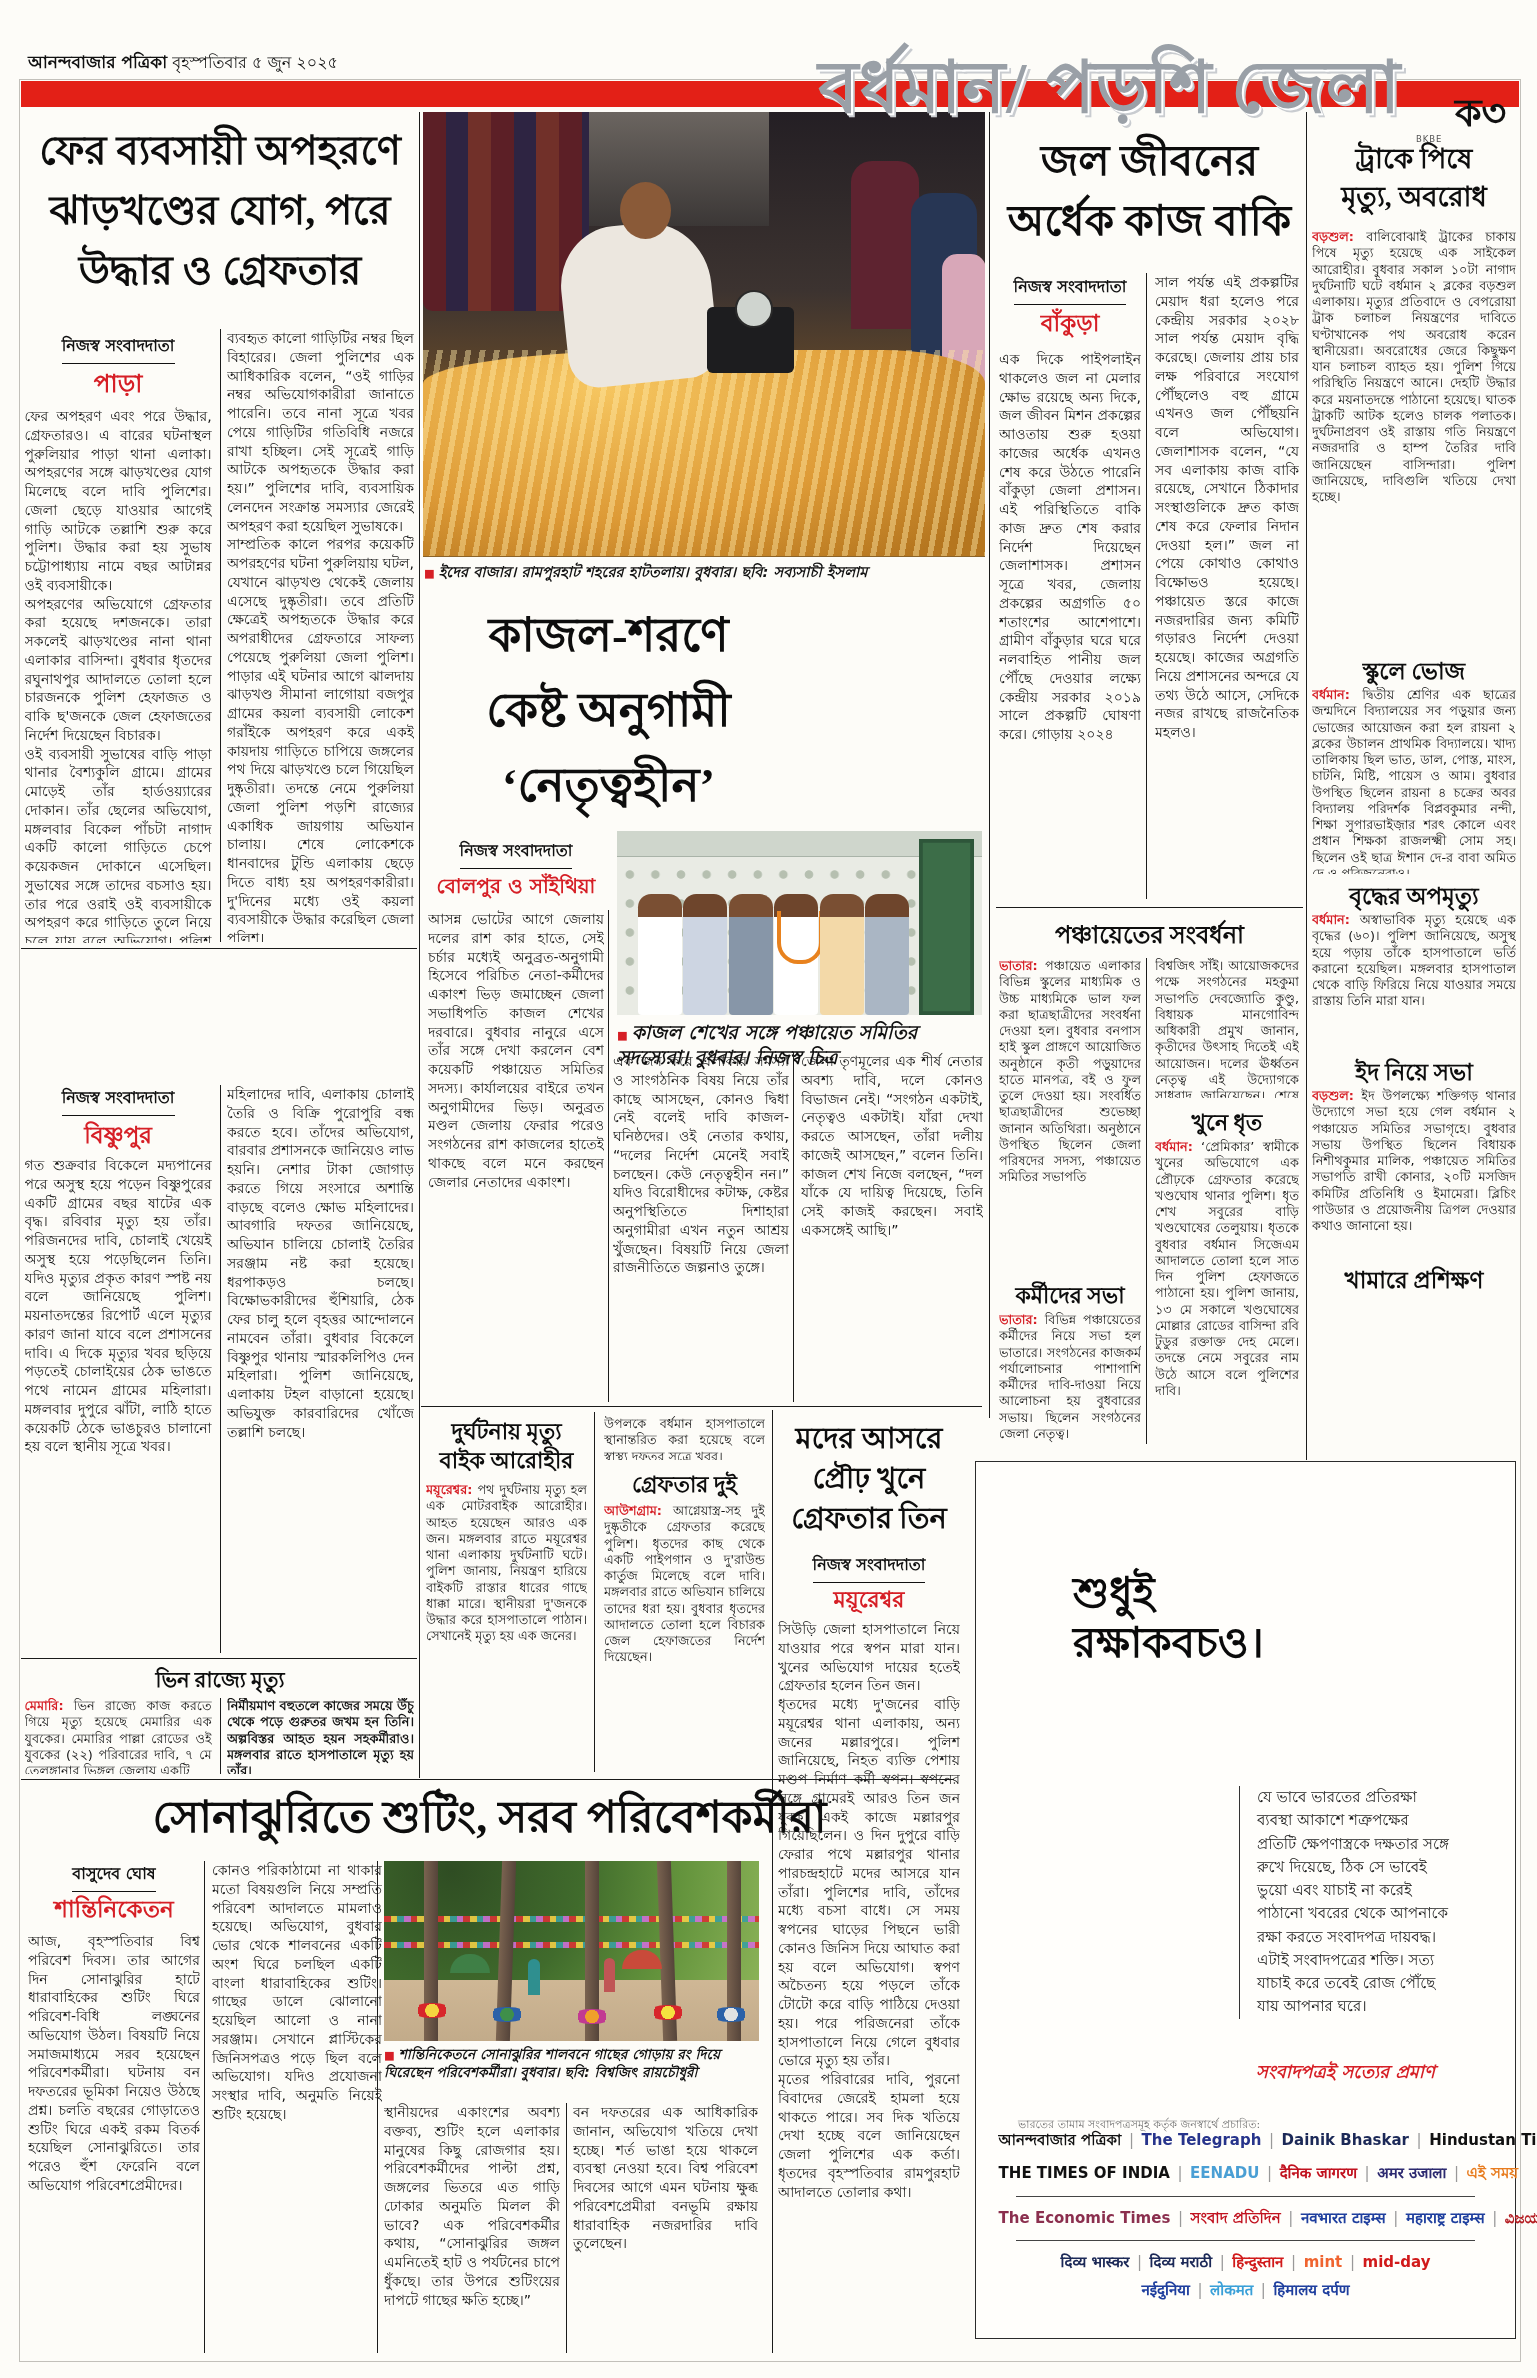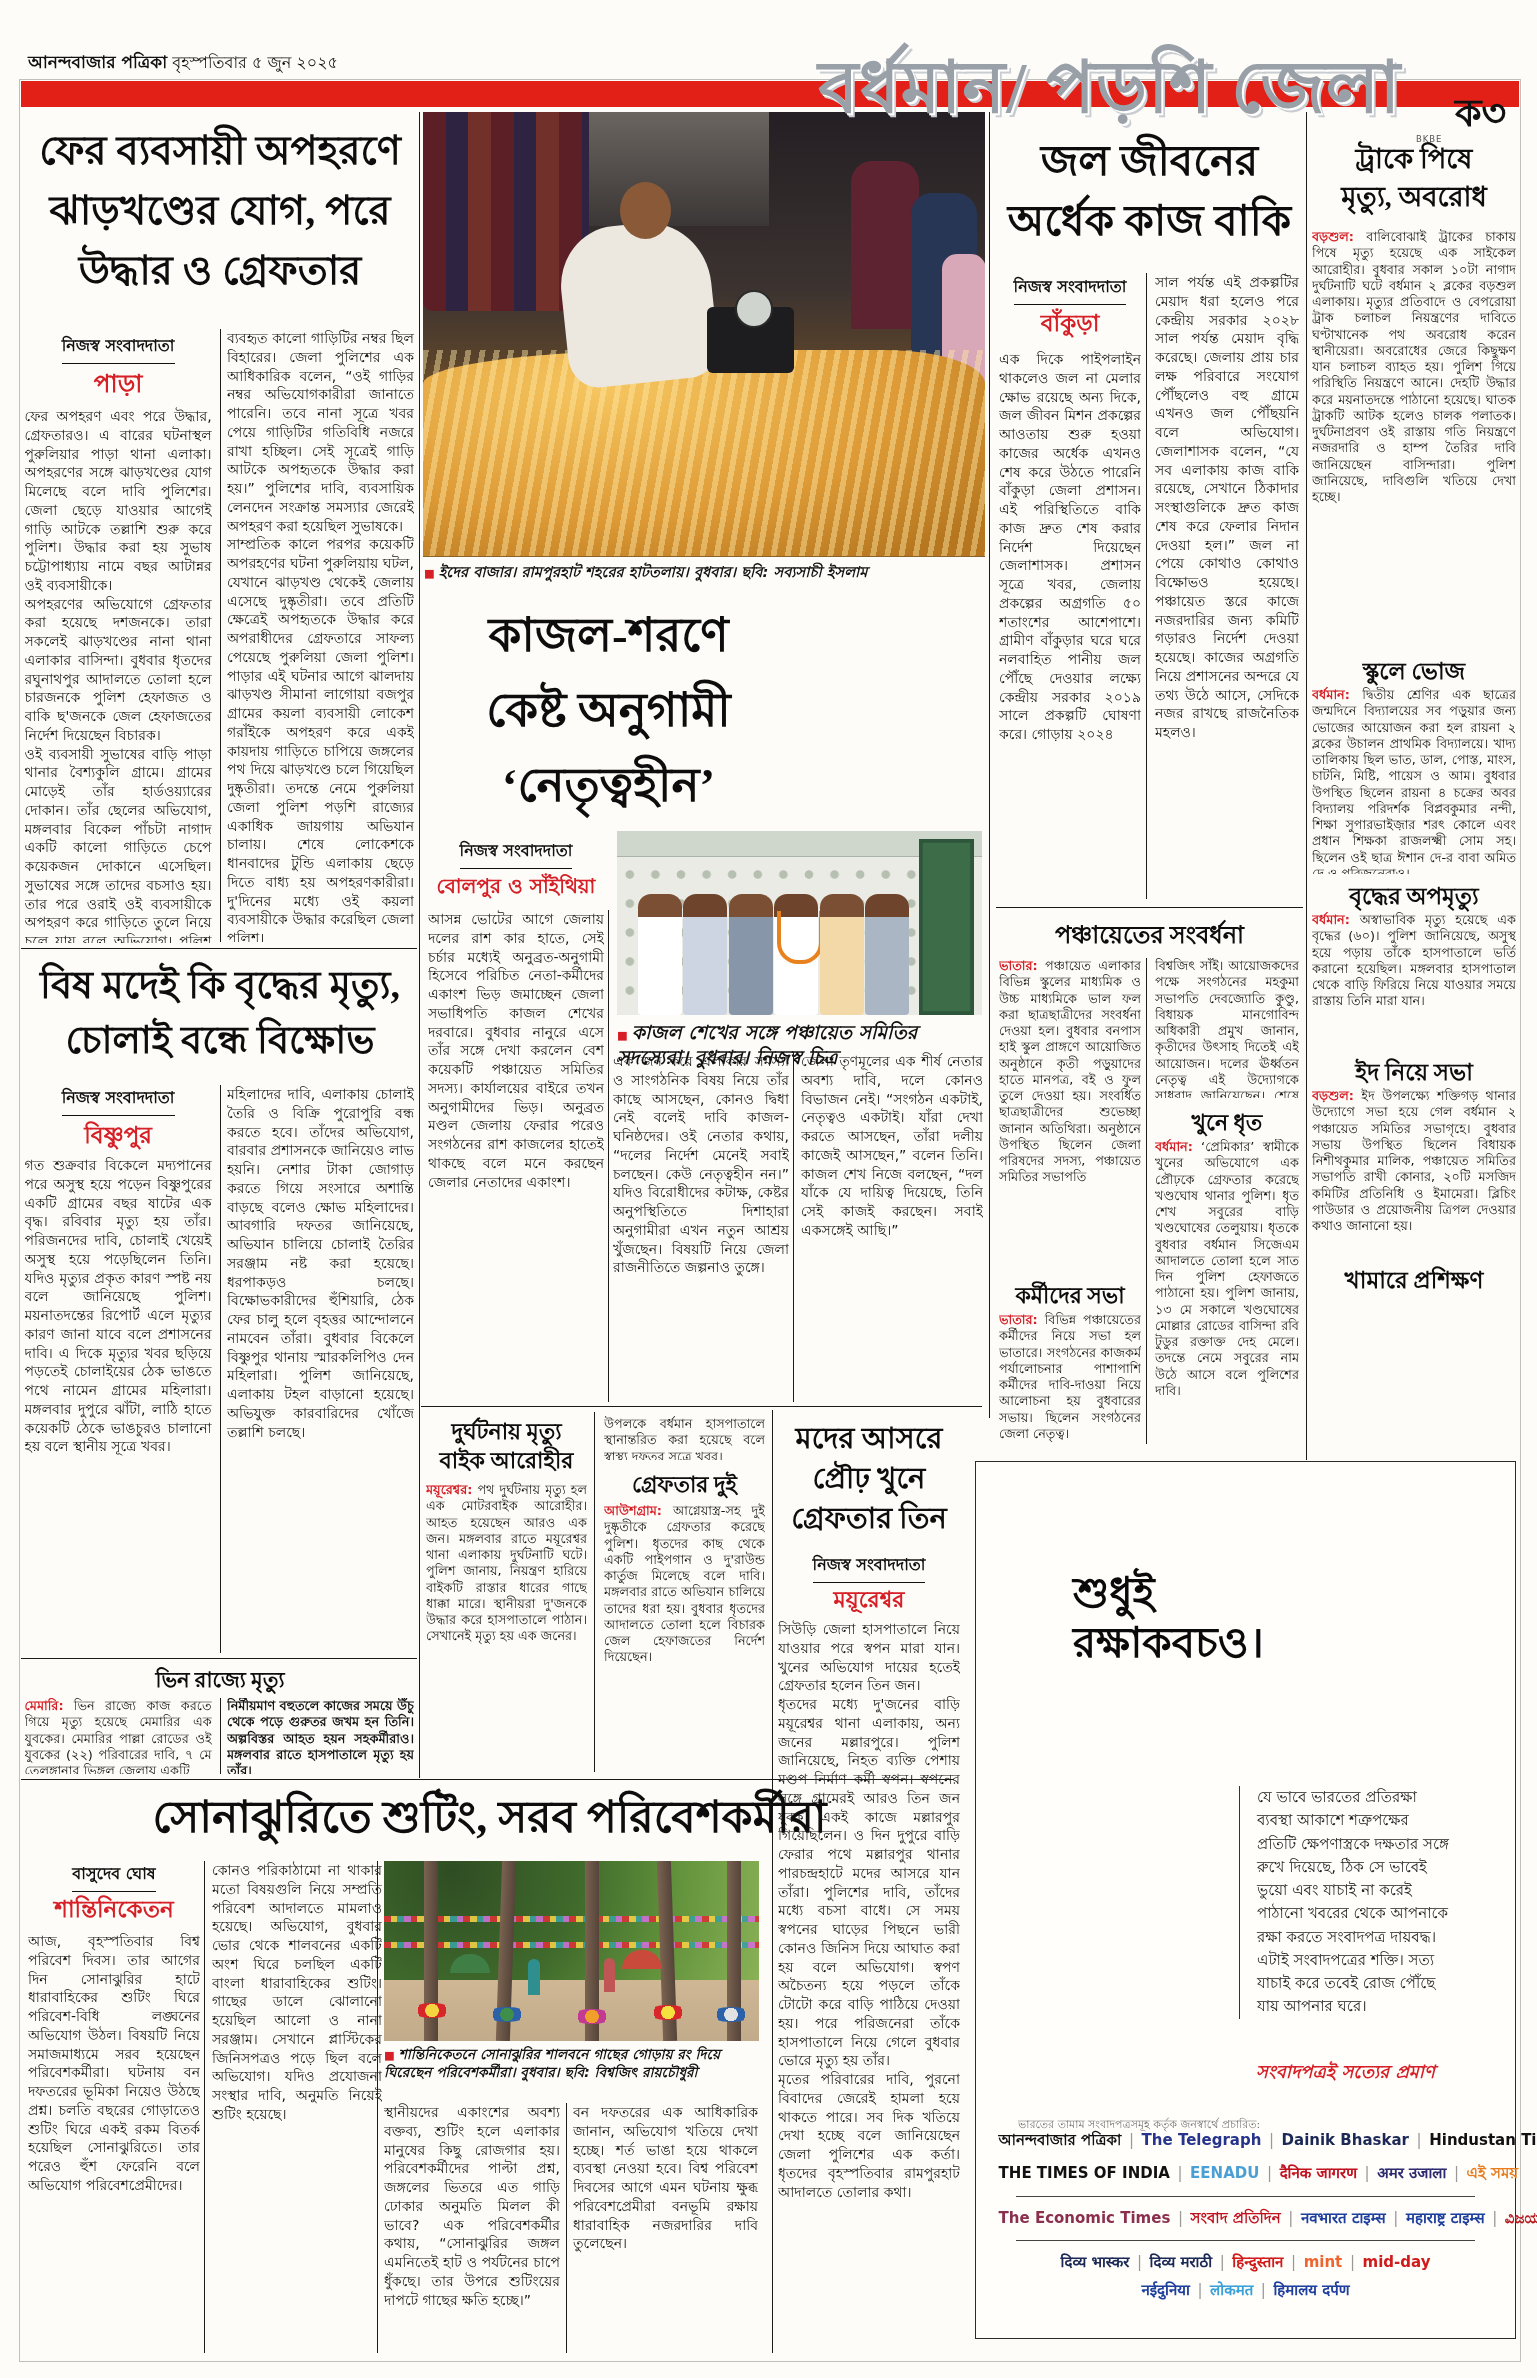--- a/index.html
+++ b/index.html
@@ -85,21 +85,20 @@
   <div class="abs byline" style="left:24.6px;top:333px;width:187px;"><span>নিজস্ব সংবাদদাতা</span></div>
   <div class="abs dateline" style="left:24.6px;top:365px;width:187px;font-size:24.6px;">পাড়া</div>
   <div class="abs bodycol" style="left:24.6px;top:407px;width:187px;height:536px;">ফের অপহরণ এবং পরে উদ্ধার, গ্রেফতারও। এ বারের ঘটনাস্থল পুরুলিয়ার পাড়া থানা এলাকা। অপহরণের সঙ্গে ঝাড়খণ্ডের যোগ মিলেছে বলে দাবি পুলিশের। জেলা ছেড়ে যাওয়ার আগেই গাড়ি আটকে তল্লাশি শুরু করে পুলিশ। উদ্ধার করা হয় সুভাষ চট্টোপাধ্যায় নামে বছর আটান্নর ওই ব্যবসায়ীকে।
 অপহরণের অভিযোগে গ্রেফতার করা হয়েছে দশজনকে। তারা সকলেই ঝাড়খণ্ডের নানা থানা এলাকার বাসিন্দা। বুধবার ধৃতদের রঘুনাথপুর আদালতে তোলা হলে চারজনকে পুলিশ হেফাজত ও বাকি ছ'জনকে জেল হেফাজতের নির্দেশ দিয়েছেন বিচারক।
 ওই ব্যবসায়ী সুভাষের বাড়ি পাড়া থানার বৈশ্যকুলি গ্রামে। গ্রামের মোড়েই তাঁর হার্ডওয়্যারের দোকান। তাঁর ছেলের অভিযোগ, মঙ্গলবার বিকেল পাঁচটা নাগাদ একটি কালো গাড়িতে চেপে কয়েকজন দোকানে এসেছিল। সুভাষের সঙ্গে তাদের বচসাও হয়। তার পরে ওরাই ওই ব্যবসায়ীকে অপহরণ করে গাড়িতে তুলে নিয়ে চলে যায় বলে অভিযোগ। পুলিশ জানাচ্ছে, অপহরণে</div>
   <div class="abs vr" style="left:220px;top:329px;height:613px;"></div>
   <div class="abs bodycol" style="left:227px;top:329px;width:187px;height:613px;">ব্যবহৃত কালো গাড়িটির নম্বর ছিল বিহারের। জেলা পুলিশের এক আধিকারিক বলেন, “ওই গাড়ির নম্বর অভিযোগকারীরা জানাতে পারেনি। তবে নানা সূত্রে খবর পেয়ে গাড়িটির গতিবিধি নজরে রাখা হচ্ছিল। সেই সূত্রেই গাড়ি আটকে অপহৃতকে উদ্ধার করা হয়।” পুলিশের দাবি, ব্যবসায়িক লেনদেন সংক্রান্ত সমস্যার জেরেই অপহরণ করা হয়েছিল সুভাষকে।
 সাম্প্রতিক কালে পরপর কয়েকটি অপরহণের ঘটনা পুরুলিয়ায় ঘটল, যেখানে ঝাড়খণ্ড থেকেই জেলায় এসেছে দুষ্কৃতীরা। তবে প্রতিটি ক্ষেত্রেই অপহৃতকে উদ্ধার করে অপরাধীদের গ্রেফতারে সাফল্য পেয়েছে পুরুলিয়া জেলা পুলিশ। পাড়ার এই ঘটনার আগে ঝালদায় ঝাড়খণ্ড সীমানা লাগোয়া বজপুর গ্রামের কয়লা ব্যবসায়ী লোকেশ গরাঁইকে অপহরণ করে একই কায়দায় গাড়িতে চাপিয়ে জঙ্গলের পথ দিয়ে ঝাড়খণ্ডে চলে গিয়েছিল দুষ্কৃতীরা। তদন্তে নেমে পুরুলিয়া জেলা পুলিশ পড়শি রাজ্যের একাধিক জায়গায় অভিযান চালায়। শেষে লোকেশকে ধানবাদের টুন্ডি এলাকায় ছেড়ে দিতে বাধ্য হয় অপহরণকারীরা। দু'দিনের মধ্যে ওই কয়লা ব্যবসায়ীকে উদ্ধার করেছিল জেলা পুলিশ।</div>
   <div class="abs hr" style="left:21px;top:948px;width:396px;"></div>
 
-  <div class="abs hl" style="left:23px;top:958px;width:394px;font-size:38px;line-height:1.45;">বিষ মদেই কি বৃদ্ধের মৃত্যু, চোলাই বন্ধে বিক্ষোভ</div>
   <div class="abs byline" style="left:24.6px;top:1085px;width:187px;"><span>নিজস্ব সংবাদদাতা</span></div>
   <div class="abs dateline" style="left:24.6px;top:1117px;width:187px;font-size:23px;">বিষ্ণুপুর</div>
   <div class="abs bodycol" style="left:24.6px;top:1156px;width:187px;height:496px;">গত শুক্রবার বিকেলে মদ্যপানের পরে অসুস্থ হয়ে পড়েন বিষ্ণুপুরের একটি গ্রামের বছর ষাটের এক বৃদ্ধ। রবিবার মৃত্যু হয় তাঁর। পরিজনদের দাবি, চোলাই খেয়েই অসুস্থ হয়ে পড়েছিলেন তিনি। যদিও মৃত্যুর প্রকৃত কারণ স্পষ্ট নয় বলে জানিয়েছে পুলিশ। ময়নাতদন্তের রিপোর্ট এলে মৃত্যুর কারণ জানা যাবে বলে প্রশাসনের দাবি। এ দিকে মৃত্যুর খবর ছড়িয়ে পড়তেই চোলাইয়ের ঠেক ভাঙতে পথে নামেন গ্রামের মহিলারা। মঙ্গলবার দুপুরে ঝাঁটা, লাঠি হাতে কয়েকটি ঠেকে ভাঙচুরও চালানো হয় বলে স্থানীয় সূত্রে খবর।</div>
   <div class="abs vr" style="left:220px;top:1085px;height:568px;"></div>
   <div class="abs bodycol" style="left:227px;top:1085px;width:187px;height:568px;">মহিলাদের দাবি, এলাকায় চোলাই তৈরি ও বিক্রি পুরোপুরি বন্ধ করতে হবে। তাঁদের অভিযোগ, বারবার প্রশাসনকে জানিয়েও লাভ হয়নি। নেশার টাকা জোগাড় করতে গিয়ে সংসারে অশান্তি বাড়ছে বলেও ক্ষোভ মহিলাদের। আবগারি দফতর জানিয়েছে, অভিযান চালিয়ে চোলাই তৈরির সরঞ্জাম নষ্ট করা হয়েছে। ধরপাকড়ও চলছে। বিক্ষোভকারীদের হুঁশিয়ারি, ঠেক ফের চালু হলে বৃহত্তর আন্দোলনে নামবেন তাঁরা। বুধবার বিকেলে বিষ্ণুপুর থানায় স্মারকলিপিও দেন মহিলারা। পুলিশ জানিয়েছে, এলাকায় টহল বাড়ানো হয়েছে। অভিযুক্ত কারবারিদের খোঁজে তল্লাশি চলছে।</div>
   <div class="abs hr" style="left:21px;top:1658px;width:396px;"></div>
 
   <div class="abs bhead" style="left:23px;top:1664px;width:394px;font-size:21px;">ভিন রাজ্যে মৃত্যু</div>
   <div class="abs bodycol small" style="left:24.6px;top:1698px;width:187px;height:76px;"><span class="lead">মেমারি:</span> ভিন রাজ্যে কাজ করতে গিয়ে মৃত্যু হয়েছে মেমারির এক যুবকের। মেমারির পাল্লা রোডের ওই যুবকের (২২) পরিবারের দাবি, ৭ মে তেলঙ্গানার ভিঙ্গল জেলায় একটি</div>
   <div class="abs vr" style="left:220px;top:1698px;height:76px;"></div>

